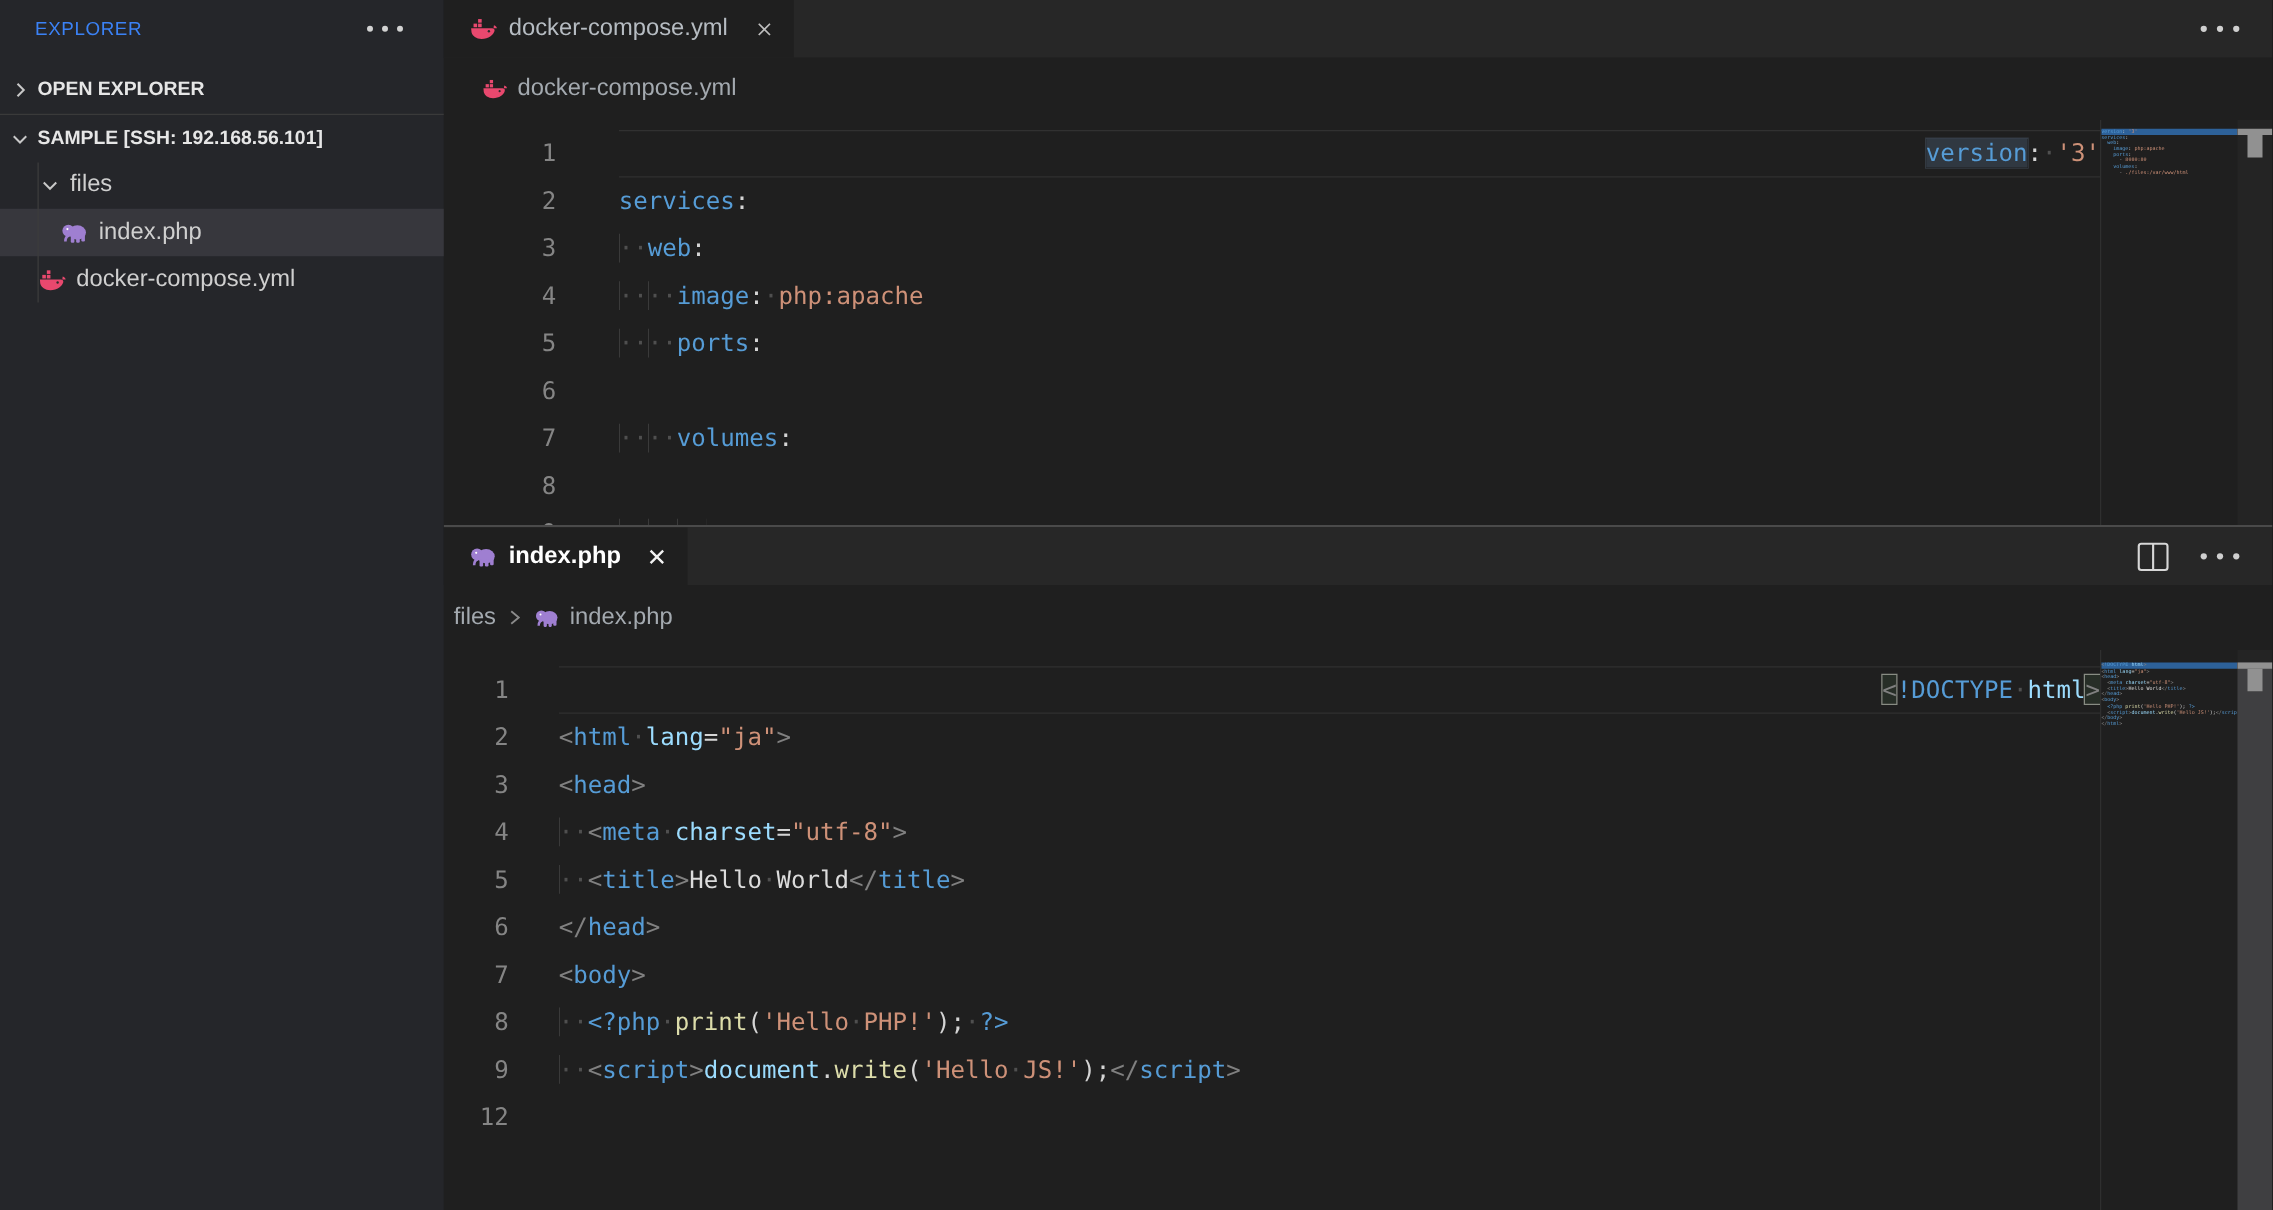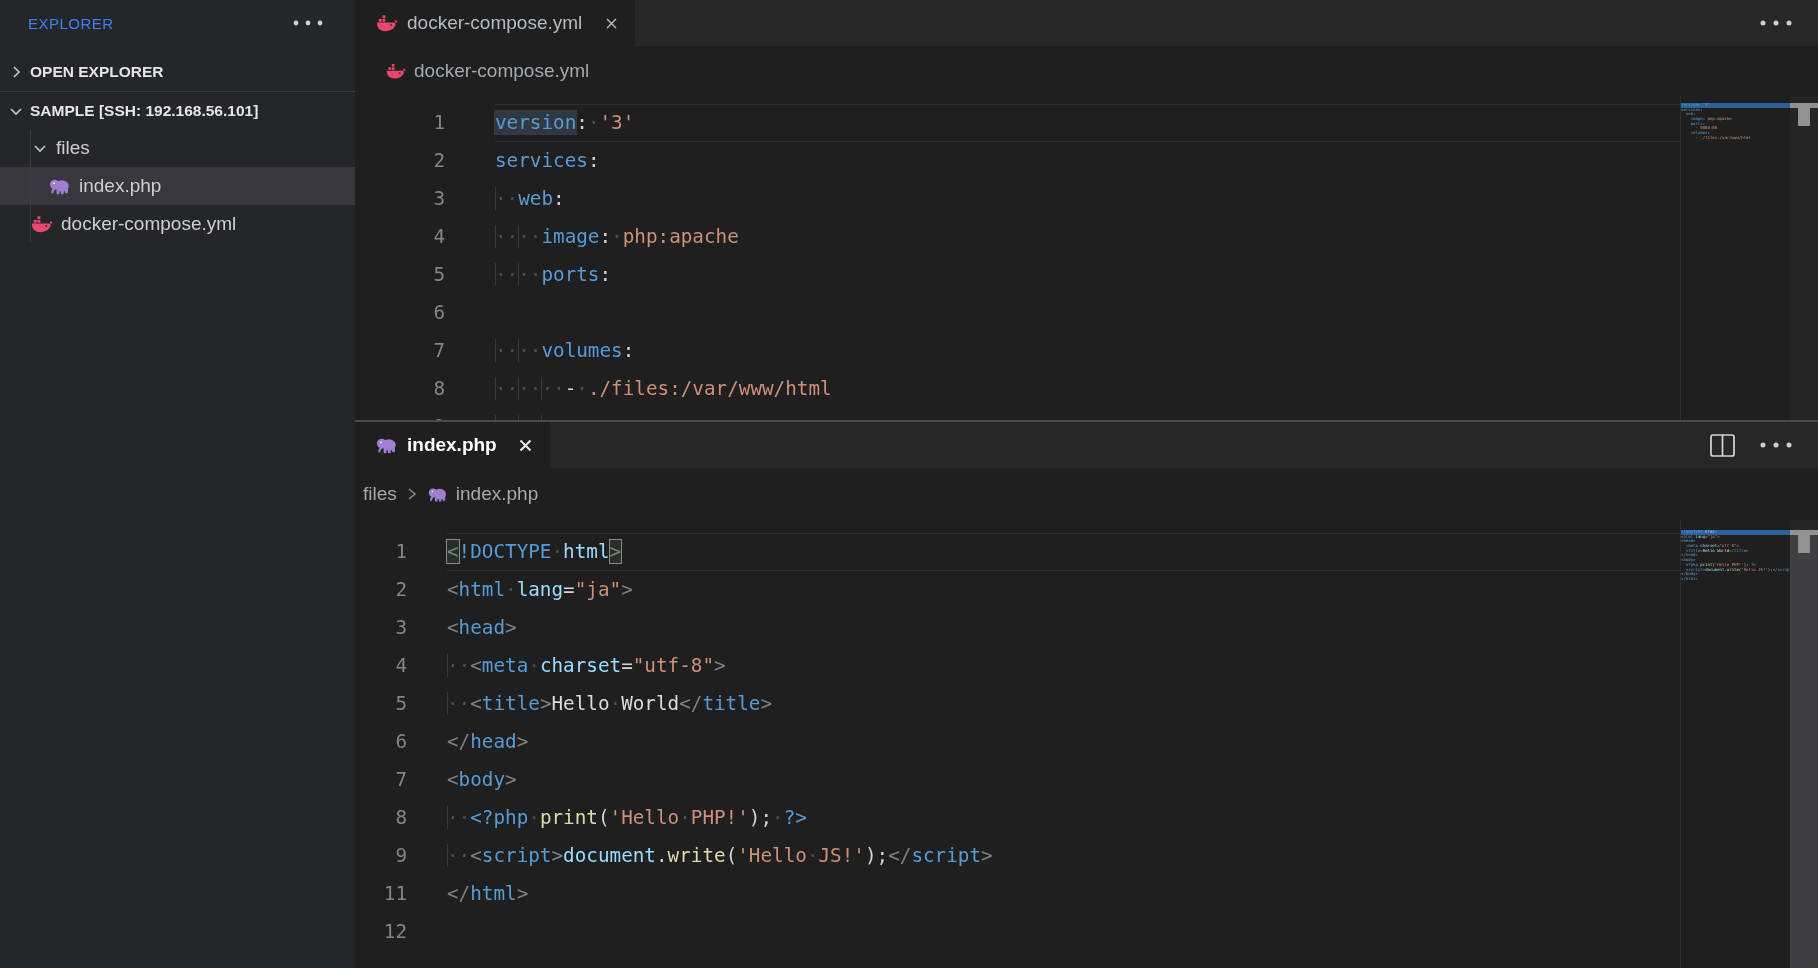--- a/index.html
+++ b/index.html
@@ -50,21 +50,21 @@
           font-size:19.3px; line-height:38px; }
   .group-top .code { padding-top:8px; }
   .group-bottom .code { padding-top:13px; }
   .line { display:flex; height:38px; }
   .ln { text-align:right; color:#858585; flex-shrink:0; }
   .group-top .ln { width:105px; padding-right:15px; }
   .group-bottom .ln { width:65px; padding-right:13px; }
   .lc { flex:1; white-space:pre; }
   .group-top .lc { margin-left:35px; }
   .group-bottom .lc { margin-left:27px; }
-  .line.cur .lc { box-shadow: inset 0 1px 0 #313131, inset 0 -1px 0 #313131; }
+  .line.cur .lc { box-shadow: inset 0 1px 0 #313131, inset 0 -1px 0 #313131; text-align: right; }
   .seg-ind { background: repeating-linear-gradient(to right, #3a3a3a 0 1px, transparent 1px 2ch); }
   .hl-word { background:rgba(88,116,146,.30); box-shadow:0 0 0 1px rgba(110,140,170,.25); }
   .hl-bracket { outline:1px solid #888c83; background:rgba(70,100,70,.22); }
 
   .minimap { width:110px; flex-shrink:0; border-left:1px solid #2f2f2f; overflow:hidden; }
   .group-top .minimap { padding-top:7px; }
   .group-bottom .minimap { padding-top:10px; }
   .mline { height:4.7px; font-size:4px; line-height:4.7px; white-space:pre;
            font-family:"DejaVu Sans Mono", monospace; overflow:hidden; }
   .mline.hl { background:#2d6199; }
@@ -234,21 +234,20 @@
             </div>
             <div class="line">
               <div class="ln" style="color: rgb(133, 133, 133);">6</div>
             </div>
             <div class="line">
               <div class="ln" style="color: rgb(133, 133, 133);">7</div>
               <div class="lc"><span class="seg-ind" style="color: rgb(79, 79, 79);">····</span><span class="seg-key" style="color: rgb(86, 156, 214);">volumes</span><span class="seg-punc" style="color: rgb(212, 212, 212);">:</span></div>
             </div>
             <div class="line">
               <div class="ln" style="color: rgb(133, 133, 133);">8</div>
-              <div class="lc"><span class="seg-ind" style="color: rgb(79, 79, 79);">······</span><span class="seg-punc" style="color: rgb(212, 212, 212);">-</span><span class="seg-sp" style="color: rgb(79, 79, 79);">·</span><span class="seg-str" style="color: rgb(206, 145, 120);">./files:/var/www/html</span></div>
             </div>
             <div class="line">
               <div class="ln" style="color: rgb(133, 133, 133);">9</div>
               <div class="lc"><span class="seg-ind" style="color: rgb(79, 79, 79);">······</span></div>
             </div>
           </div>
         <div class="minimap" id="map0">
             <div class="mline hl"><span style="color: rgb(86, 156, 214);">version</span><span style="color: rgb(212, 212, 212);">:</span><span style="color: rgb(79, 79, 79);"> </span><span style="color: rgb(206, 145, 120);">'3'</span></div>
             <div class="mline"><span style="color: rgb(86, 156, 214);">services</span><span style="color: rgb(212, 212, 212);">:</span></div>
             <div class="mline"><span style="color: rgb(79, 79, 79);">  </span><span style="color: rgb(86, 156, 214);">web</span><span style="color: rgb(212, 212, 212);">:</span></div>
@@ -365,24 +364,20 @@
               <div class="ln" style="color: rgb(133, 133, 133);">7</div>
               <div class="lc"><span class="seg-tag" style="color: rgb(128, 128, 128);">&lt;</span><span class="seg-key" style="color: rgb(86, 156, 214);">body</span><span class="seg-tag" style="color: rgb(128, 128, 128);">&gt;</span></div>
             </div>
             <div class="line">
               <div class="ln" style="color: rgb(133, 133, 133);">8</div>
               <div class="lc"><span class="seg-ind" style="color: rgb(79, 79, 79);">··</span><span class="seg-key" style="color: rgb(86, 156, 214);">&lt;?php</span><span class="seg-sp" style="color: rgb(79, 79, 79);">·</span><span class="seg-fn" style="color: rgb(220, 220, 170);">print</span><span class="seg-punc" style="color: rgb(212, 212, 212);">(</span><span class="seg-str" style="color: rgb(206, 145, 120);">'Hello</span><span class="seg-sp" style="color: rgb(79, 79, 79);">·</span><span class="seg-str" style="color: rgb(206, 145, 120);">PHP!'</span><span class="seg-punc" style="color: rgb(212, 212, 212);">);</span><span class="seg-sp" style="color: rgb(79, 79, 79);">·</span><span class="seg-key" style="color: rgb(86, 156, 214);">?&gt;</span></div>
             </div>
             <div class="line">
               <div class="ln" style="color: rgb(133, 133, 133);">9</div>
               <div class="lc"><span class="seg-ind" style="color: rgb(79, 79, 79);">··</span><span class="seg-tag" style="color: rgb(128, 128, 128);">&lt;</span><span class="seg-key" style="color: rgb(86, 156, 214);">script</span><span class="seg-tag" style="color: rgb(128, 128, 128);">&gt;</span><span class="seg-attr" style="color: rgb(156, 220, 254);">document</span><span class="seg-punc" style="color: rgb(212, 212, 212);">.</span><span class="seg-fn" style="color: rgb(220, 220, 170);">write</span><span class="seg-punc" style="color: rgb(212, 212, 212);">(</span><span class="seg-str" style="color: rgb(206, 145, 120);">'Hello</span><span class="seg-sp" style="color: rgb(79, 79, 79);">·</span><span class="seg-str" style="color: rgb(206, 145, 120);">JS!'</span><span class="seg-punc" style="color: rgb(212, 212, 212);">);</span><span class="seg-tag" style="color: rgb(128, 128, 128);">&lt;/</span><span class="seg-key" style="color: rgb(86, 156, 214);">script</span><span class="seg-tag" style="color: rgb(128, 128, 128);">&gt;</span></div>
-            </div>
-            <div class="line">
-              <div class="ln" style="color: rgb(133, 133, 133);">11</div>
-              <div class="lc"><span class="seg-tag" style="color: rgb(128, 128, 128);">&lt;/</span><span class="seg-key" style="color: rgb(86, 156, 214);">html</span><span class="seg-tag" style="color: rgb(128, 128, 128);">&gt;</span></div>
             </div>
             <div class="line">
               <div class="ln" style="color: rgb(133, 133, 133);">12</div>
               <div class="lc"></div>
             </div>
           </div>
         <div class="minimap" id="map1">
             <div class="mline hl"><span style="color: rgb(128, 128, 128);">&lt;</span><span style="color: rgb(86, 156, 214);">!DOCTYPE</span><span style="color: rgb(79, 79, 79);"> </span><span style="color: rgb(156, 220, 254);">html</span><span style="color: rgb(128, 128, 128);">&gt;</span></div>
             <div class="mline"><span style="color: rgb(128, 128, 128);">&lt;</span><span style="color: rgb(86, 156, 214);">html</span><span style="color: rgb(79, 79, 79);"> </span><span style="color: rgb(156, 220, 254);">lang</span><span style="color: rgb(212, 212, 212);">=</span><span style="color: rgb(206, 145, 120);">"ja"</span><span style="color: rgb(128, 128, 128);">&gt;</span></div>
             <div class="mline"><span style="color: rgb(128, 128, 128);">&lt;</span><span style="color: rgb(86, 156, 214);">head</span><span style="color: rgb(128, 128, 128);">&gt;</span></div>

